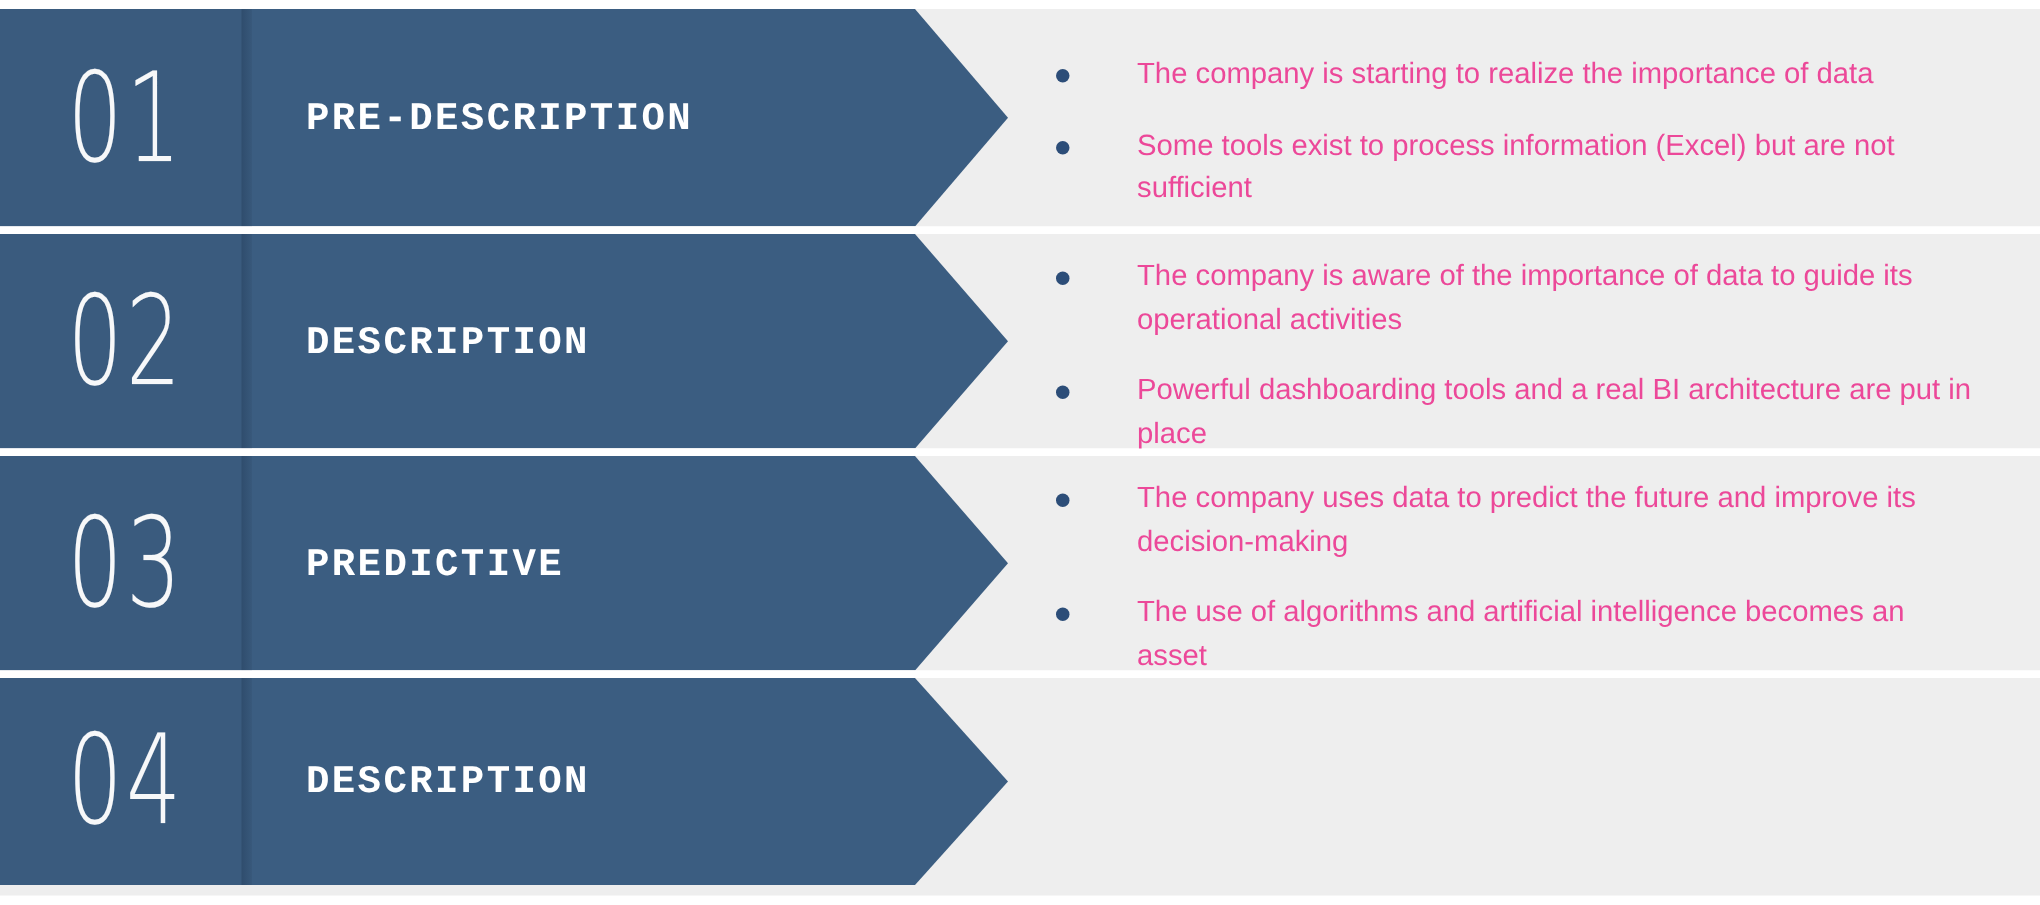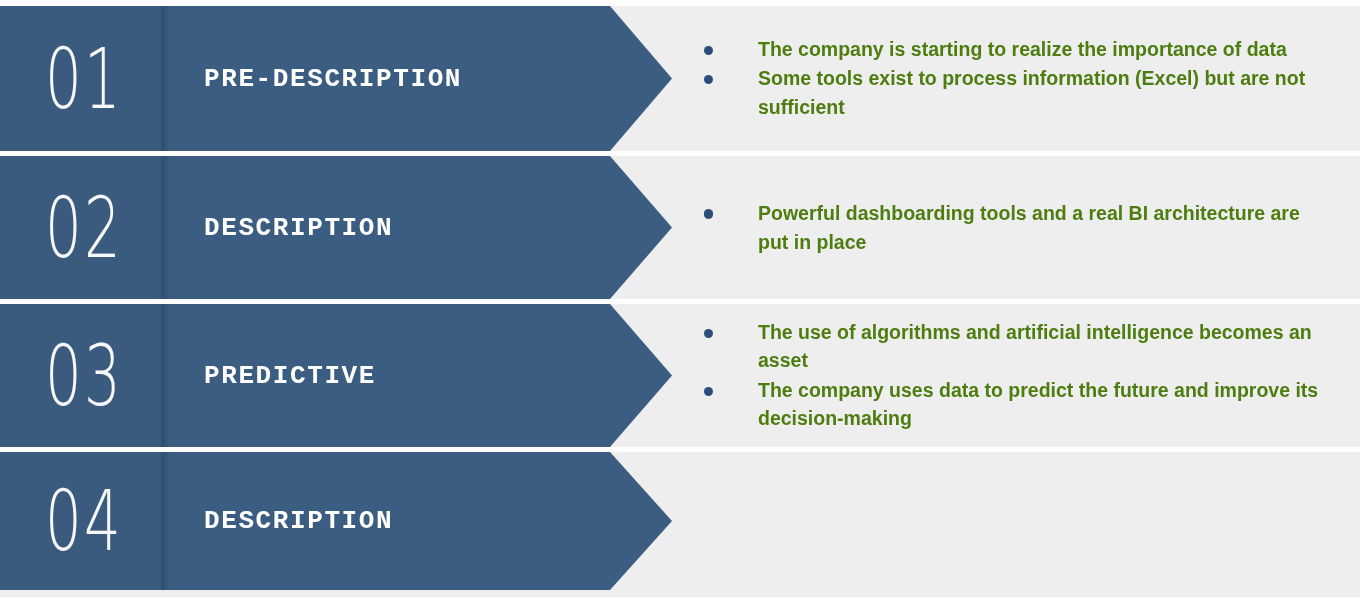--- a/index.html
+++ b/index.html
@@ -107,25 +107,26 @@
     flex-direction: column;
     justify-content: center;
     padding-right: 40px;
   }
 
   .bullet-list { list-style: none; }
 
   .bullet-item {
     position: relative;
     padding-left: 68px;
-    color: #4d7c0f;
+    color: #ec4899;
     font-size: 19.5px;
     line-height: 28.5px;
-    font-weight: 700;
+    font-weight: 400;
     margin-bottom: 1px;
+    margin-top: 19px;
   }
 
   .bullet-item .dot {
     position: absolute;
     left: 14px;
     top: 11px;
     width: 9px;
     height: 9px;
     border-radius: 50%;
     background: #2c4d78;
@@ -176,20 +177,21 @@
         <span class="step-number">02</span>
       </div>
       <div class="label-block">
         <span class="step-label">DESCRIPTION</span>
       </div>
     </div>
     <div class="content">
       <ul class="bullet-list">
         <li class="bullet-item">
           <span class="dot"></span>
+          <span>The company is aware of the importance of data to guide its operational activities</span>
         </li>
         <li class="bullet-item">
           <span class="dot"></span>
           <span>Powerful dashboarding tools and a real BI architecture are put in place</span>
         </li>
       </ul>
     </div>
   </div>
   <div class="row-sep" style="top:299px; height:5px;"></div>
 
@@ -200,25 +202,25 @@
         <span class="step-number">03</span>
       </div>
       <div class="label-block">
         <span class="step-label">PREDICTIVE</span>
       </div>
     </div>
     <div class="content">
       <ul class="bullet-list">
         <li class="bullet-item">
           <span class="dot"></span>
+          <span>The company uses data to predict the future and improve its decision-making</span>
+        </li>
+        <li class="bullet-item">
+          <span class="dot"></span>
           <span>The use of algorithms and artificial intelligence becomes an asset</span>
-        </li>
-        <li class="bullet-item">
-          <span class="dot"></span>
-          <span>The company uses data to predict the future and improve its decision-making</span>
         </li>
       </ul>
     </div>
   </div>
   <div class="row-sep" style="top:447px; height:5px;"></div>
 
   <div class="bg-panel" style="top:452px; height:145px;"></div>
   <div class="step-row" style="top:452px; height:138px;">
     <div class="arrow">
       <div class="num-block">

